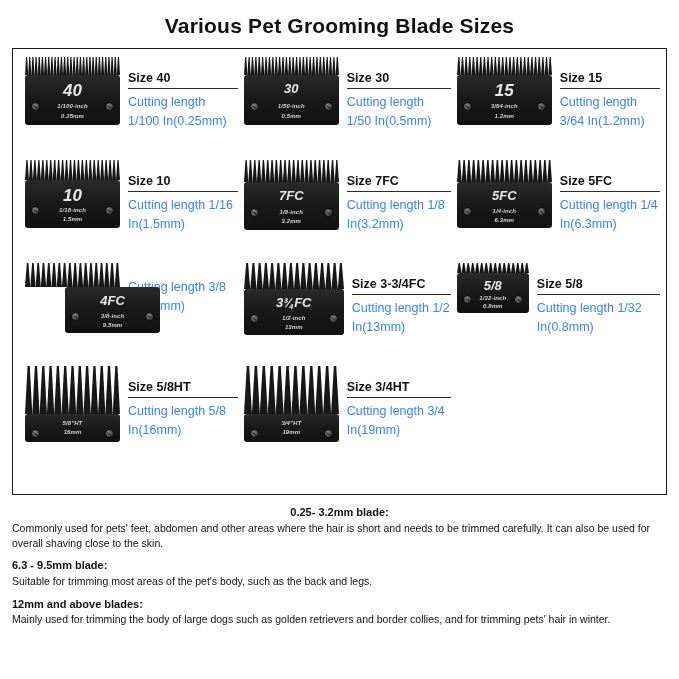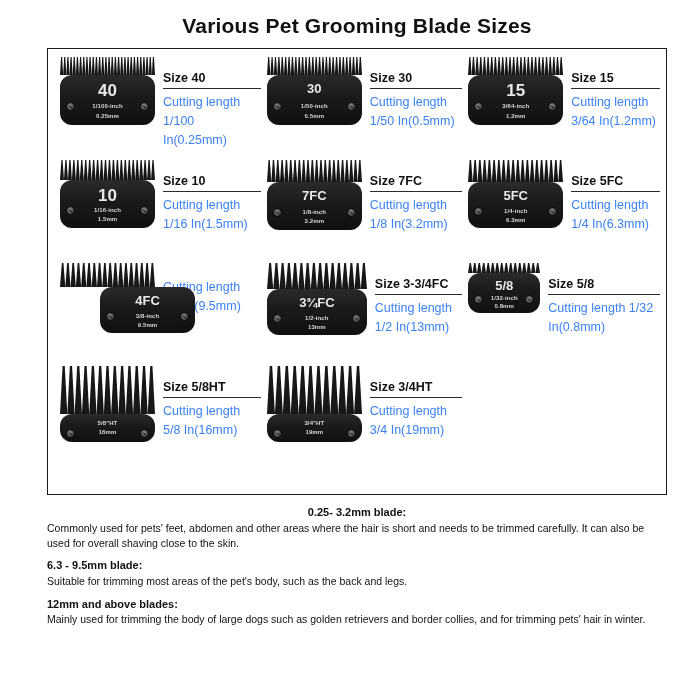--- a/index.html
+++ b/index.html
@@ -12,21 +12,20 @@
     background: #ffffff;
     font-family: "Liberation Sans", sans-serif;
     color: #000000;
     overflow: hidden;
   }
   .page {
     position: relative;
     width: 679px;
     height: 679px;
     box-sizing: border-box;
-    padding-left: 35px;
   }
   .title {
     text-align: center;
     font-size: 21px;
     font-weight: bold;
     letter-spacing: 0.2px;
     padding: 14px 0 10px 0;
     color: #111;
   }
   .grid-frame {
@@ -87,21 +86,22 @@
     position: relative;
     width: 100%;
     overflow: hidden;
     background: transparent;
   }
   .teeth svg { display: block; }
   .body {
     position: relative;
     background: #1c1c1c;
     background: linear-gradient(180deg, #2a2a2a 0%, #1a1a1a 45%, #101010 100%);
-    border-radius: 12px;
+    border-radius: 3px;
+    font-style: italic;
   }
   .body .num {
     position: absolute;
     left: 0;
     right: 0;
     text-align: center;
     color: #e8e8e8;
     font-weight: bold;
     font-family: "Liberation Sans", sans-serif;
   }

